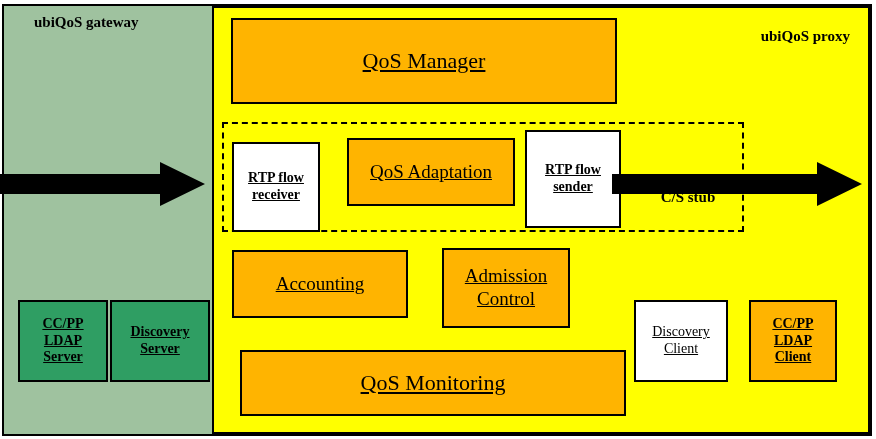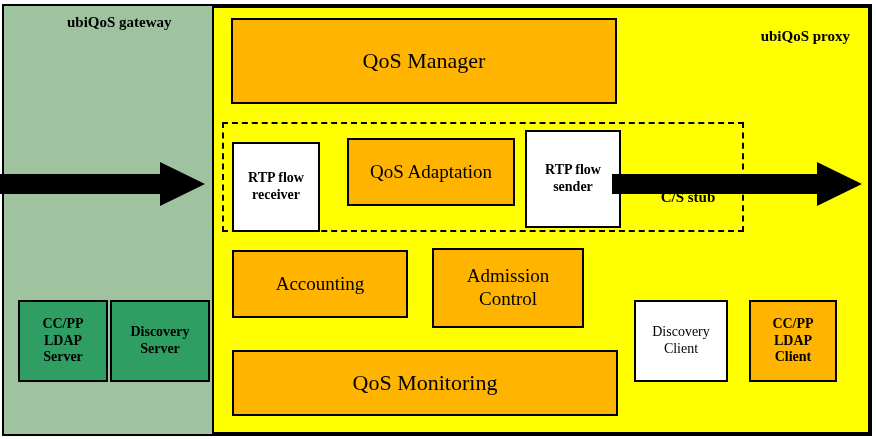--- a/index.html
+++ b/index.html
@@ -10,21 +10,20 @@
   .gateway{
     position:absolute;left:2px;top:4px;width:870px;height:432px;
     background:#9fc29f;
     border:2px solid #000000;
     box-sizing:border-box;
   }
   .gateway-label{
     position:absolute;left:30px;top:8px;
     font-size:15px;font-weight:bold;color:#000;
     white-space:nowrap;
-    margin-left:33px;
   }
 
   
   .proxy{
     position:absolute;left:212px;top:6px;width:658px;height:428px;
     background:#ffff00;
     border:2px solid #000000;
     box-sizing:border-box;
   }
   .proxy-label{
@@ -33,20 +32,21 @@
     white-space:nowrap;
   }
 
   .box{
     position:absolute;
     border:2px solid #000000;
     box-sizing:border-box;
     display:flex;align-items:center;justify-content:center;
     text-align:center;
     color:#000000;
+    text-decoration:underline;
   }
   .orange{background:#ffb400;}
   .white{background:#ffffff;}
   .green{background:#2f9e63;}
 
   .t-lg{font-size:22px;}
   .t-md{font-size:19px;}
   .t-sm{font-size:14px;font-weight:bold;}
   .t-xs{font-size:14px;}
 
@@ -101,26 +101,26 @@
 
   <div class="box white t-sm label-multi" style="left:525px;top:130px;width:96px;height:98px;">
     <span>RTP flow
 sender</span>
   </div>
 
   <div class="box orange t-md" style="left:232px;top:250px;width:176px;height:68px;">
     <span>Accounting</span>
   </div>
 
-  <div class="box orange t-md label-multi" style="left:432px;top:248px;width:152px;height:80px;">
+  <div class="box orange t-md label-multi" style="left:442px;top:248px;width:128px;height:80px;">
     <span>Admission
 Control</span>
   </div>
 
-  <div class="box orange t-lg" style="left:232px;top:350px;width:386px;height:66px;">
+  <div class="box orange t-lg" style="left:240px;top:350px;width:386px;height:66px;">
     <span>QoS Monitoring</span>
   </div>
 
   <div class="box white t-xs label-multi" style="left:634px;top:300px;width:94px;height:82px;">
     <span>Discovery
 Client</span>
   </div>
 
   <div class="box orange t-sm label-multi" style="left:749px;top:300px;width:88px;height:82px;">
     <span>CC/PP

